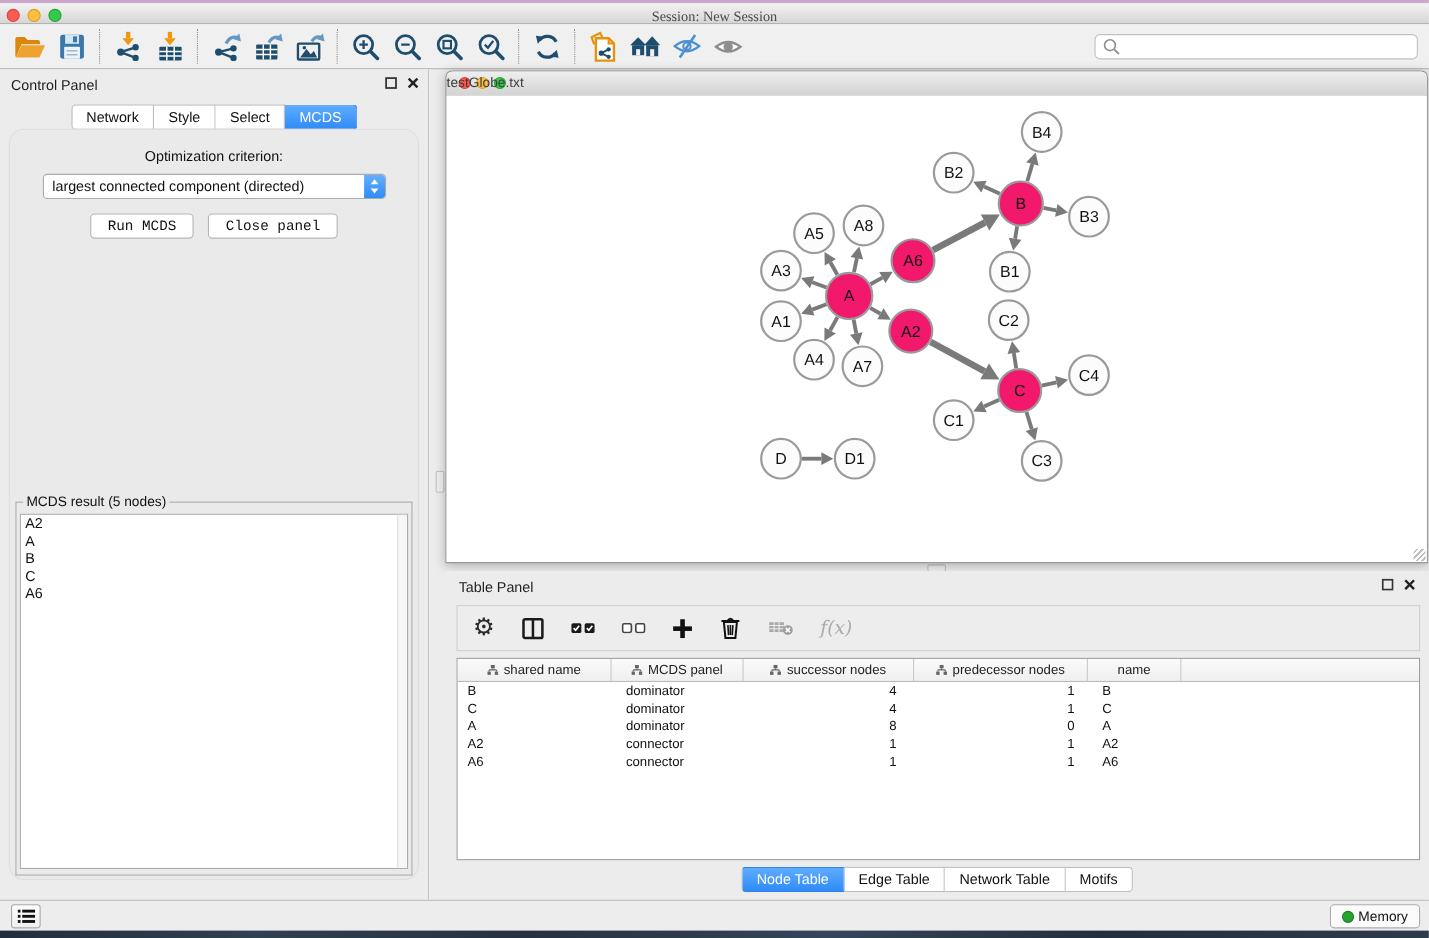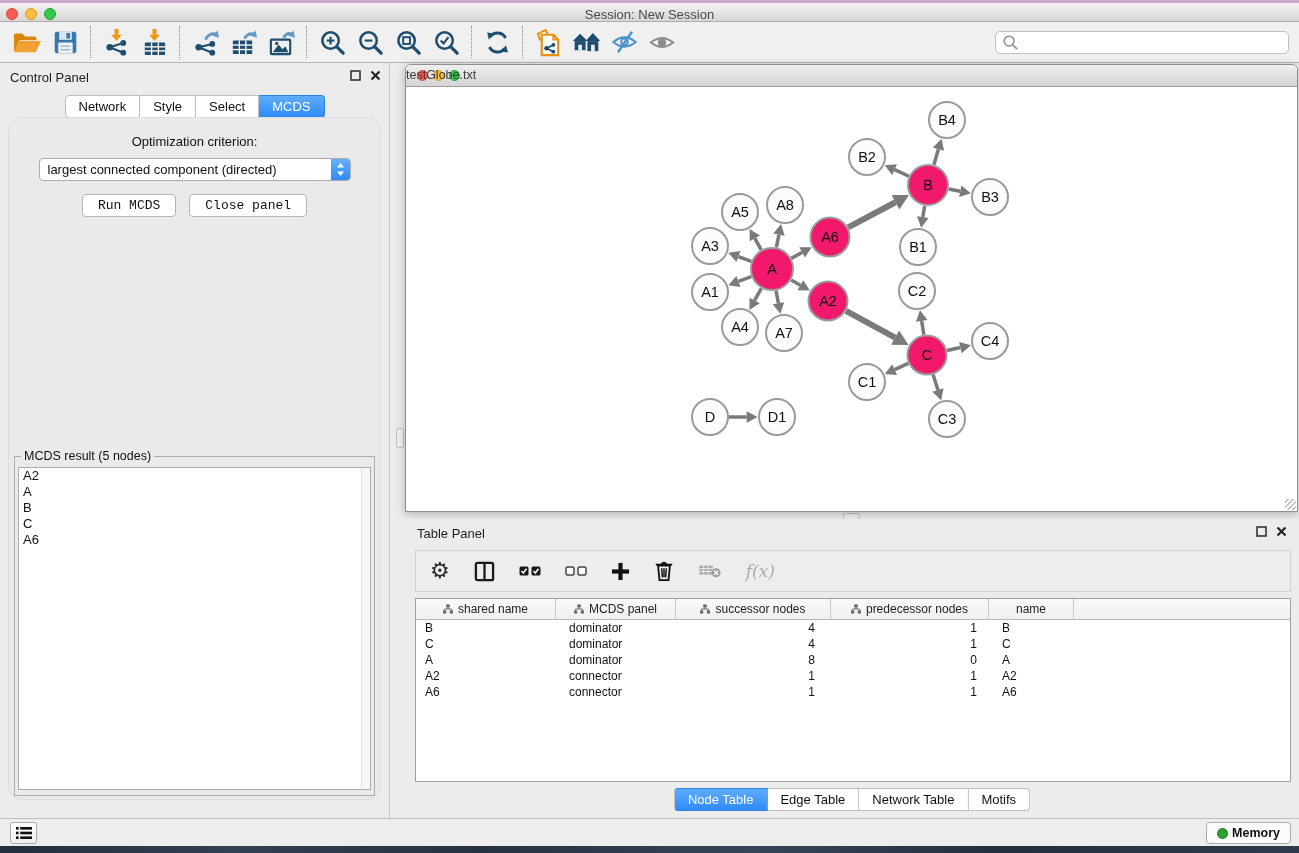--- a/index.html
+++ b/index.html
@@ -7,21 +7,21 @@
   body { font-family:"Liberation Sans", sans-serif; background:#ECECEC; position:relative; color:#222; }
 
   
   .top-accent { position:absolute; left:0; top:0; width:1299px; height:3px; background:#CBA7CB; }
   .titlebar { position:absolute; left:0; top:3px; width:1299px; height:19px;
     background:linear-gradient(#F3F3F3,#D6D6D6); border-bottom:1px solid #ADADAD; }
   .tl { position:absolute; top:5px; width:12px; height:12px; border-radius:50%; }
   .tl.red    { left:6px;  background:#F95A52; border:1px solid #D9463F; }
   .tl.yellow { left:25px; background:#FDBE41; border:1px solid #DBA022; }
   .tl.green  { left:44px; background:#36C84B; border:1px solid #23A335; }
-  .win-title { position:absolute; left:0; right:0; top:3px; text-align:center; font-size:13px; color:#4A4A4A; line-height:18px; }
+  .win-title { position:absolute; left:0; right:0; top:3px; text-align:center; font-size:13px; color:#4A4A4A; line-height:18px;font-family:Liberation Serif, serif; }
 
   
   .toolbar { position:absolute; left:0; top:22px; width:1299px; height:41px;
     background:#F0F0F0; border-bottom:1px solid #B5B5B5; display:flex; align-items:center; padding-left:8px; }
   .tb-btn { width:38px; height:34px; display:flex; align-items:center; justify-content:center; flex:0 0 auto; }
   .tb-sep { width:0; height:32px; border-left:1px dotted #8F8F8F; margin:0 6px; flex:0 0 auto; }
   .searchbox { position:absolute; right:10px; top:9px; width:294px; height:23px; background:#FFF;
     border:1px solid #C0C0C0; border-radius:5px; display:flex; align-items:center; padding-left:6px; }
   .searchbox input { border:none; outline:none; flex:1; font-size:12px; font-family:"Liberation Sans",sans-serif; background:transparent; }
 
@@ -89,21 +89,21 @@
   .td.col3 { text-align:right; padding-right:12px; }
   .td.col4 { padding-left:13px; }
 
   .tp-tabs { bottom:7px; left:50%; transform:translateX(-50%); }
 
   
   .status-bar { position:absolute; left:0; top:818px; width:1299px; height:28px; background:#EDEDED; border-top:1px solid #BFBFBF; }
   .list-btn { position:absolute; left:10px; top:3px; width:27px; height:22px; background:linear-gradient(#FDFDFD,#EFEFEF);
     border:1px solid #ABABAB; border-radius:3px; display:flex; align-items:center; justify-content:center; }
   .memory-btn { position:absolute; right:8px; top:3px; height:22px; background:#FBFBFB; border:1px solid #ACACAC; border-radius:4px;
-    display:flex; align-items:center; gap:4px; padding:0 10px; font-size:12.5px; color:#111;font-weight:bold; }
+    display:flex; align-items:center; gap:4px; padding:0 10px; font-size:12.5px; color:#111; }
   .mem-dot { width:11px; height:11px; border-radius:50%; background:#27A42F; border:1px solid #1C7F24; }
   .desktop-strip { position:absolute; left:0; top:846px; width:1299px; height:7px;
     background:linear-gradient(90deg,#232E3C,#314052 18%,#27313F 37%,#36455A 58%,#242F3D 77%,#2E3B4C); }
 </style>
 </head>
 <body>
 
 <div class="top-accent"></div>
 <div class="titlebar">
   <span class="tl red"></span>

